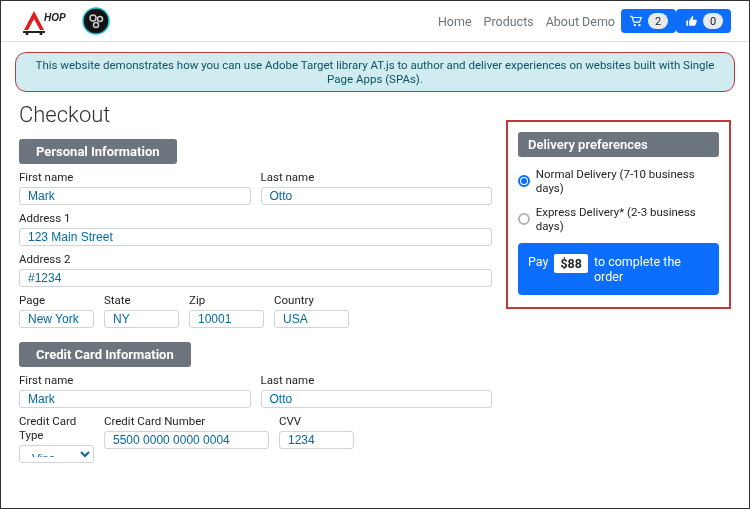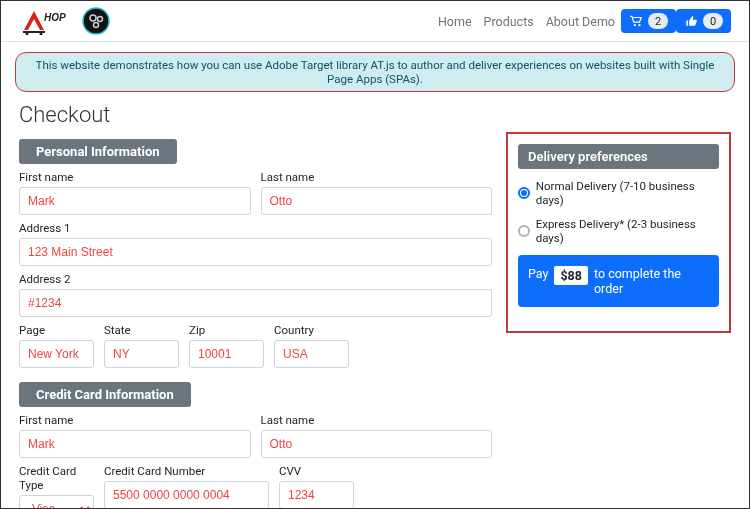--- a/index.html
+++ b/index.html
@@ -23,27 +23,27 @@
   .right-col { flex: 0 0 225px; }
 
   h1.page-title { font-weight: 300; font-size: 22px; color: #333; margin-bottom: 12px; }
 
   .section-header { background: #6c757d; color: #fff; font-size: 13px; font-weight: 700; padding: 5px 17px; border-radius: 3px; display: inline-block; margin-bottom: 6px; }
 
   .form-row { display: flex; gap: 10px; margin-bottom: 6px; }
   .form-group { flex: 1 1 0; display: flex; flex-direction: column; }
   .form-group.small { flex: 0 0 75px; }
   .form-label { font-size: 11.5px; color: #212529; margin-bottom: 3px; }
-  .form-control { width: 100%; border: 1px solid #ced4da; border-radius: 3px; padding: 5px 8px; font-size: 12px; color: #ef4444; background: #fff; height: 28px; }
+  .form-control { width: 100%; border: 1px solid #ced4da; border-radius: 3px; padding: 5px 8px; font-size: 12px; color: #0369a1; background: #fff; height: 18px; }
   select.form-control { appearance: auto; }
 
   .section-gap { margin-top: 14px; }
 
   
-  .delivery-box { border: 2px solid #c03a3a; padding: 10px 10px 24px; margin-top: 30px; }
+  .delivery-box { border: 2px solid #c03a3a; padding: 10px 10px 12px; margin-top: 18px; }
   .delivery-header { background: #6c757d; color: #fff; font-size: 13px; font-weight: 600; padding: 5px 10px; border-radius: 3px; margin-bottom: 10px; }
   .radio-row { display: flex; align-items: center; gap: 6px; font-size: 11.5px; margin-bottom: 10px; }
   .radio-dot { width: 12px; height: 12px; border: 2px solid #0d6efd; border-radius: 50%; display: inline-flex; align-items: center; justify-content: center; }
   .radio-dot.checked::after { content: ""; width: 6px; height: 6px; background: #0d6efd; border-radius: 50%; }
   .radio-dot.unchecked { border-color: #adb5bd; }
 
   .pay-btn { background: #0d6efd; color: #fff; font-size: 12.5px; border-radius: 4px; padding: 11px 10px; display: flex; align-items: flex-start; justify-content: center; gap: 6px; cursor: pointer; margin-top: 6px; }
   .pay-amount { background: #fff; color: #212529; font-weight: 700; padding: 2px 6px; border-radius: 2px; }
 
 </style>

